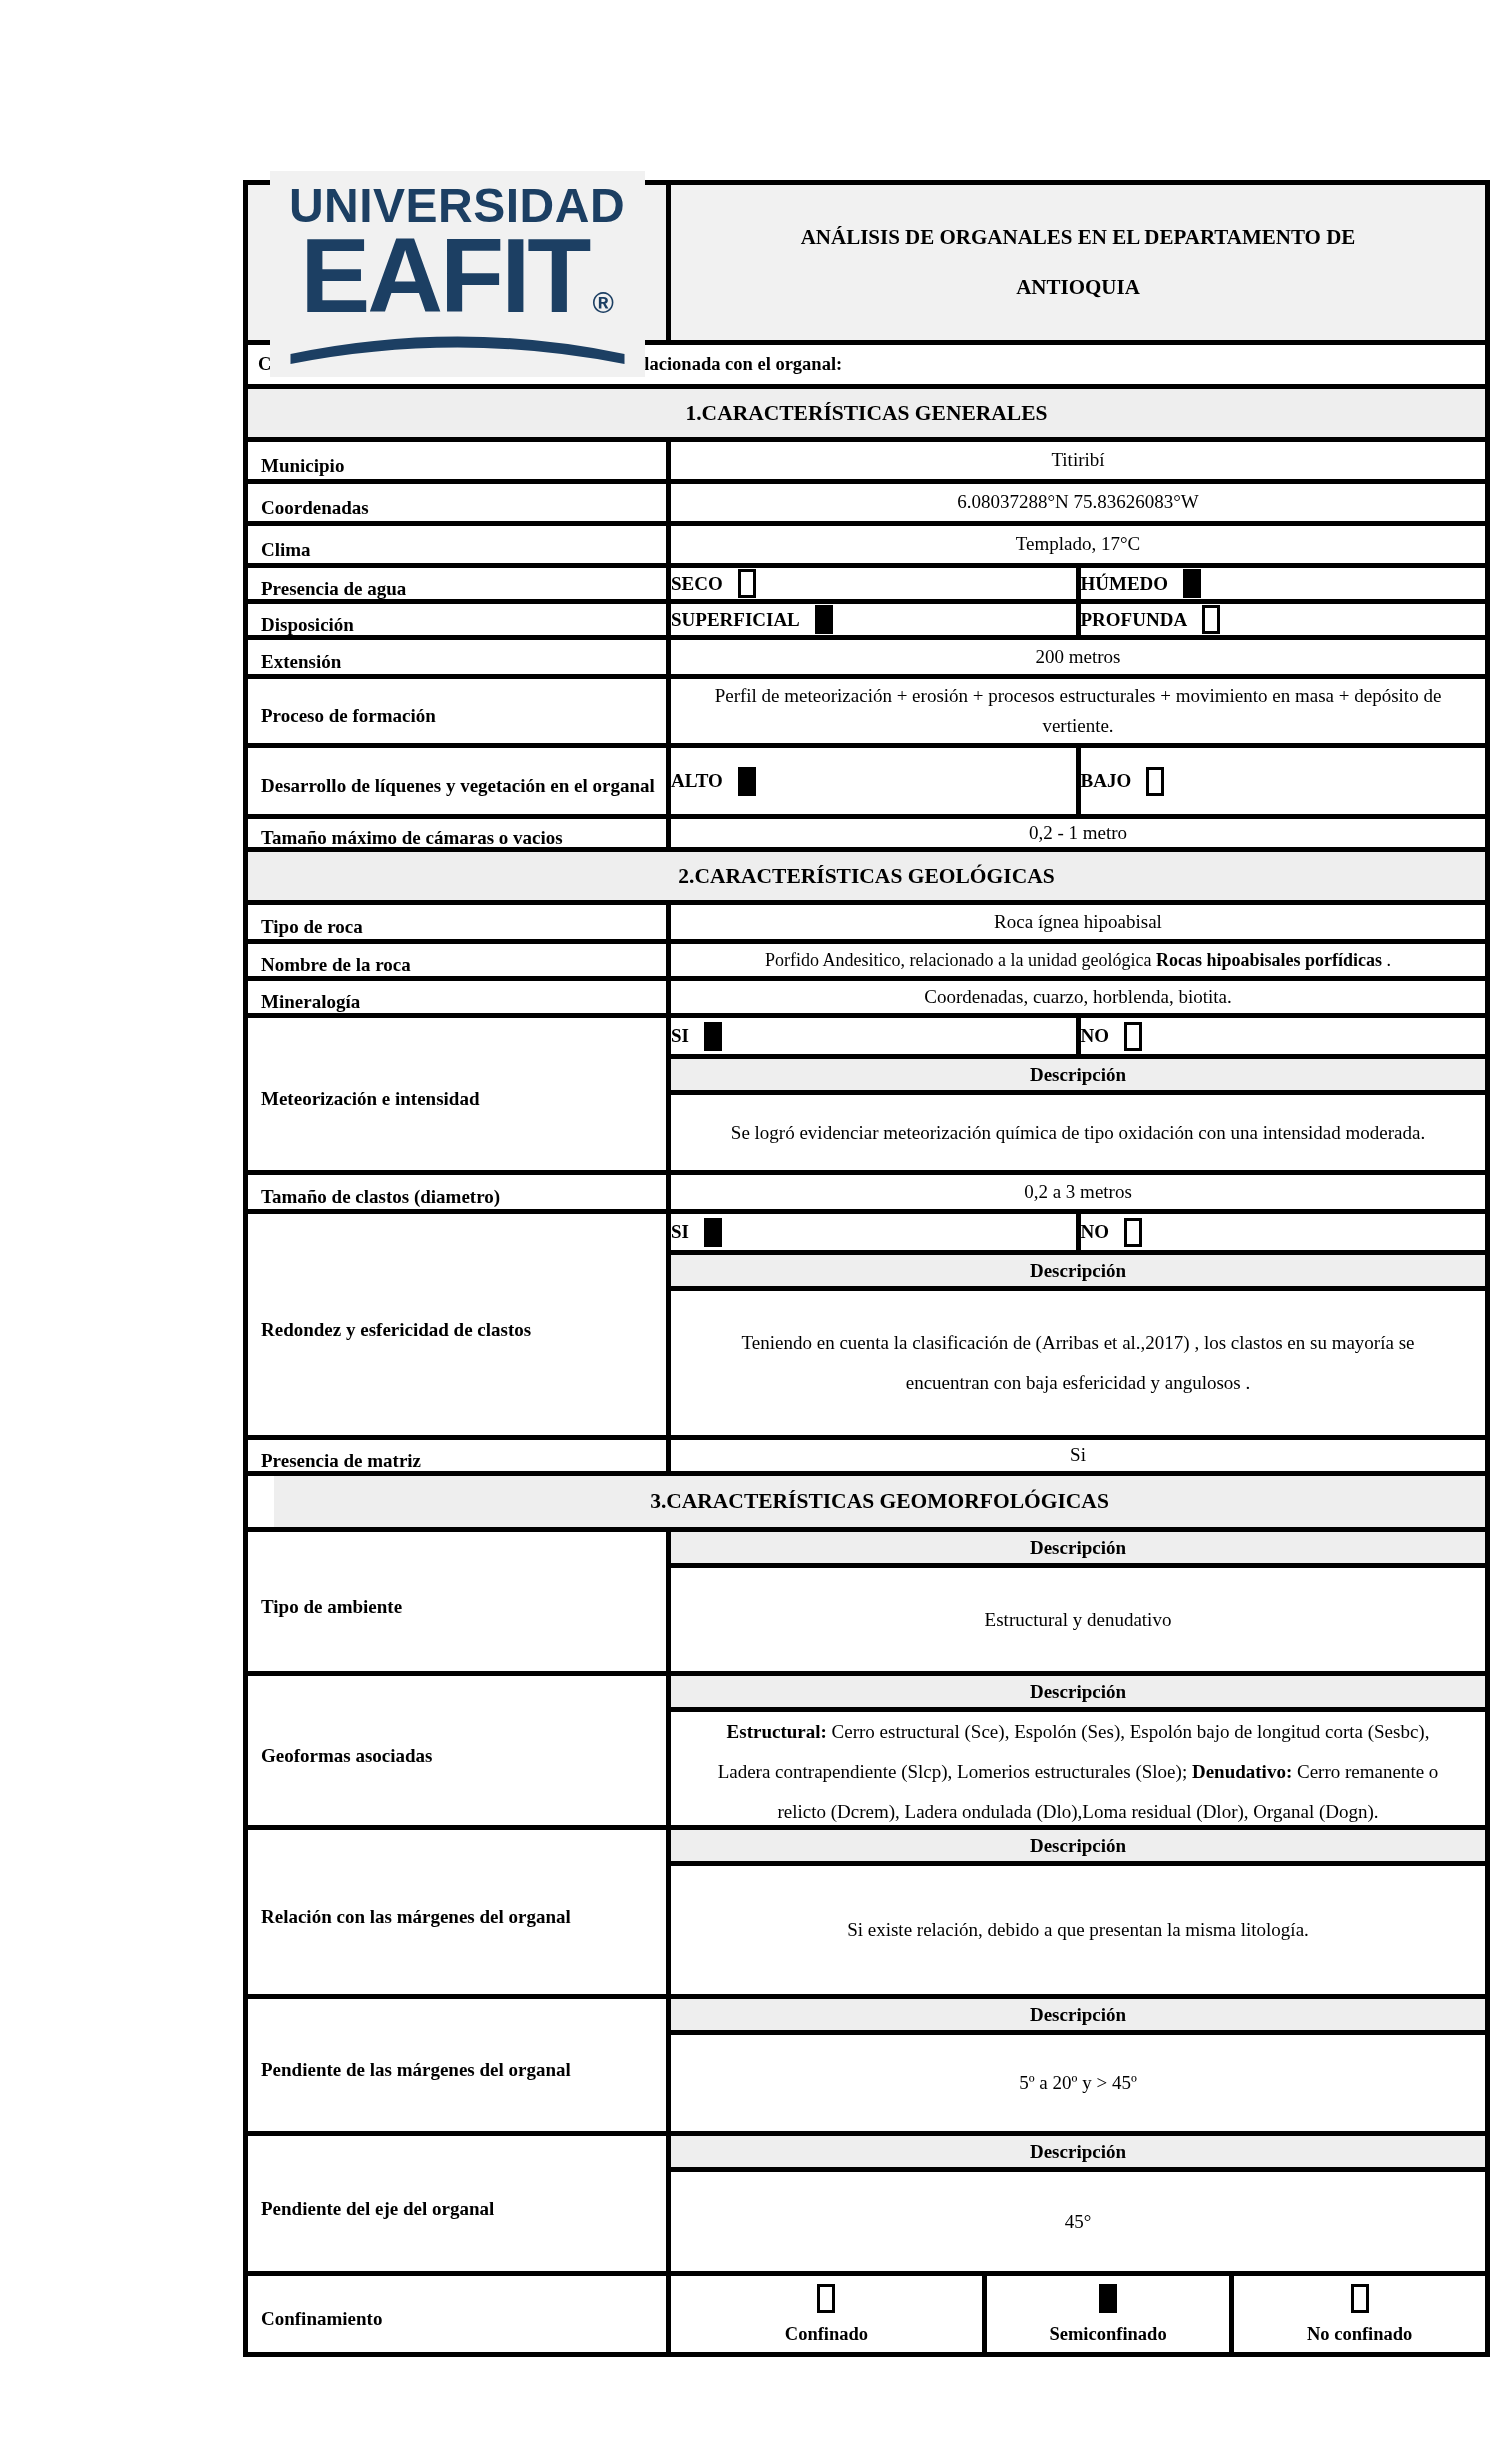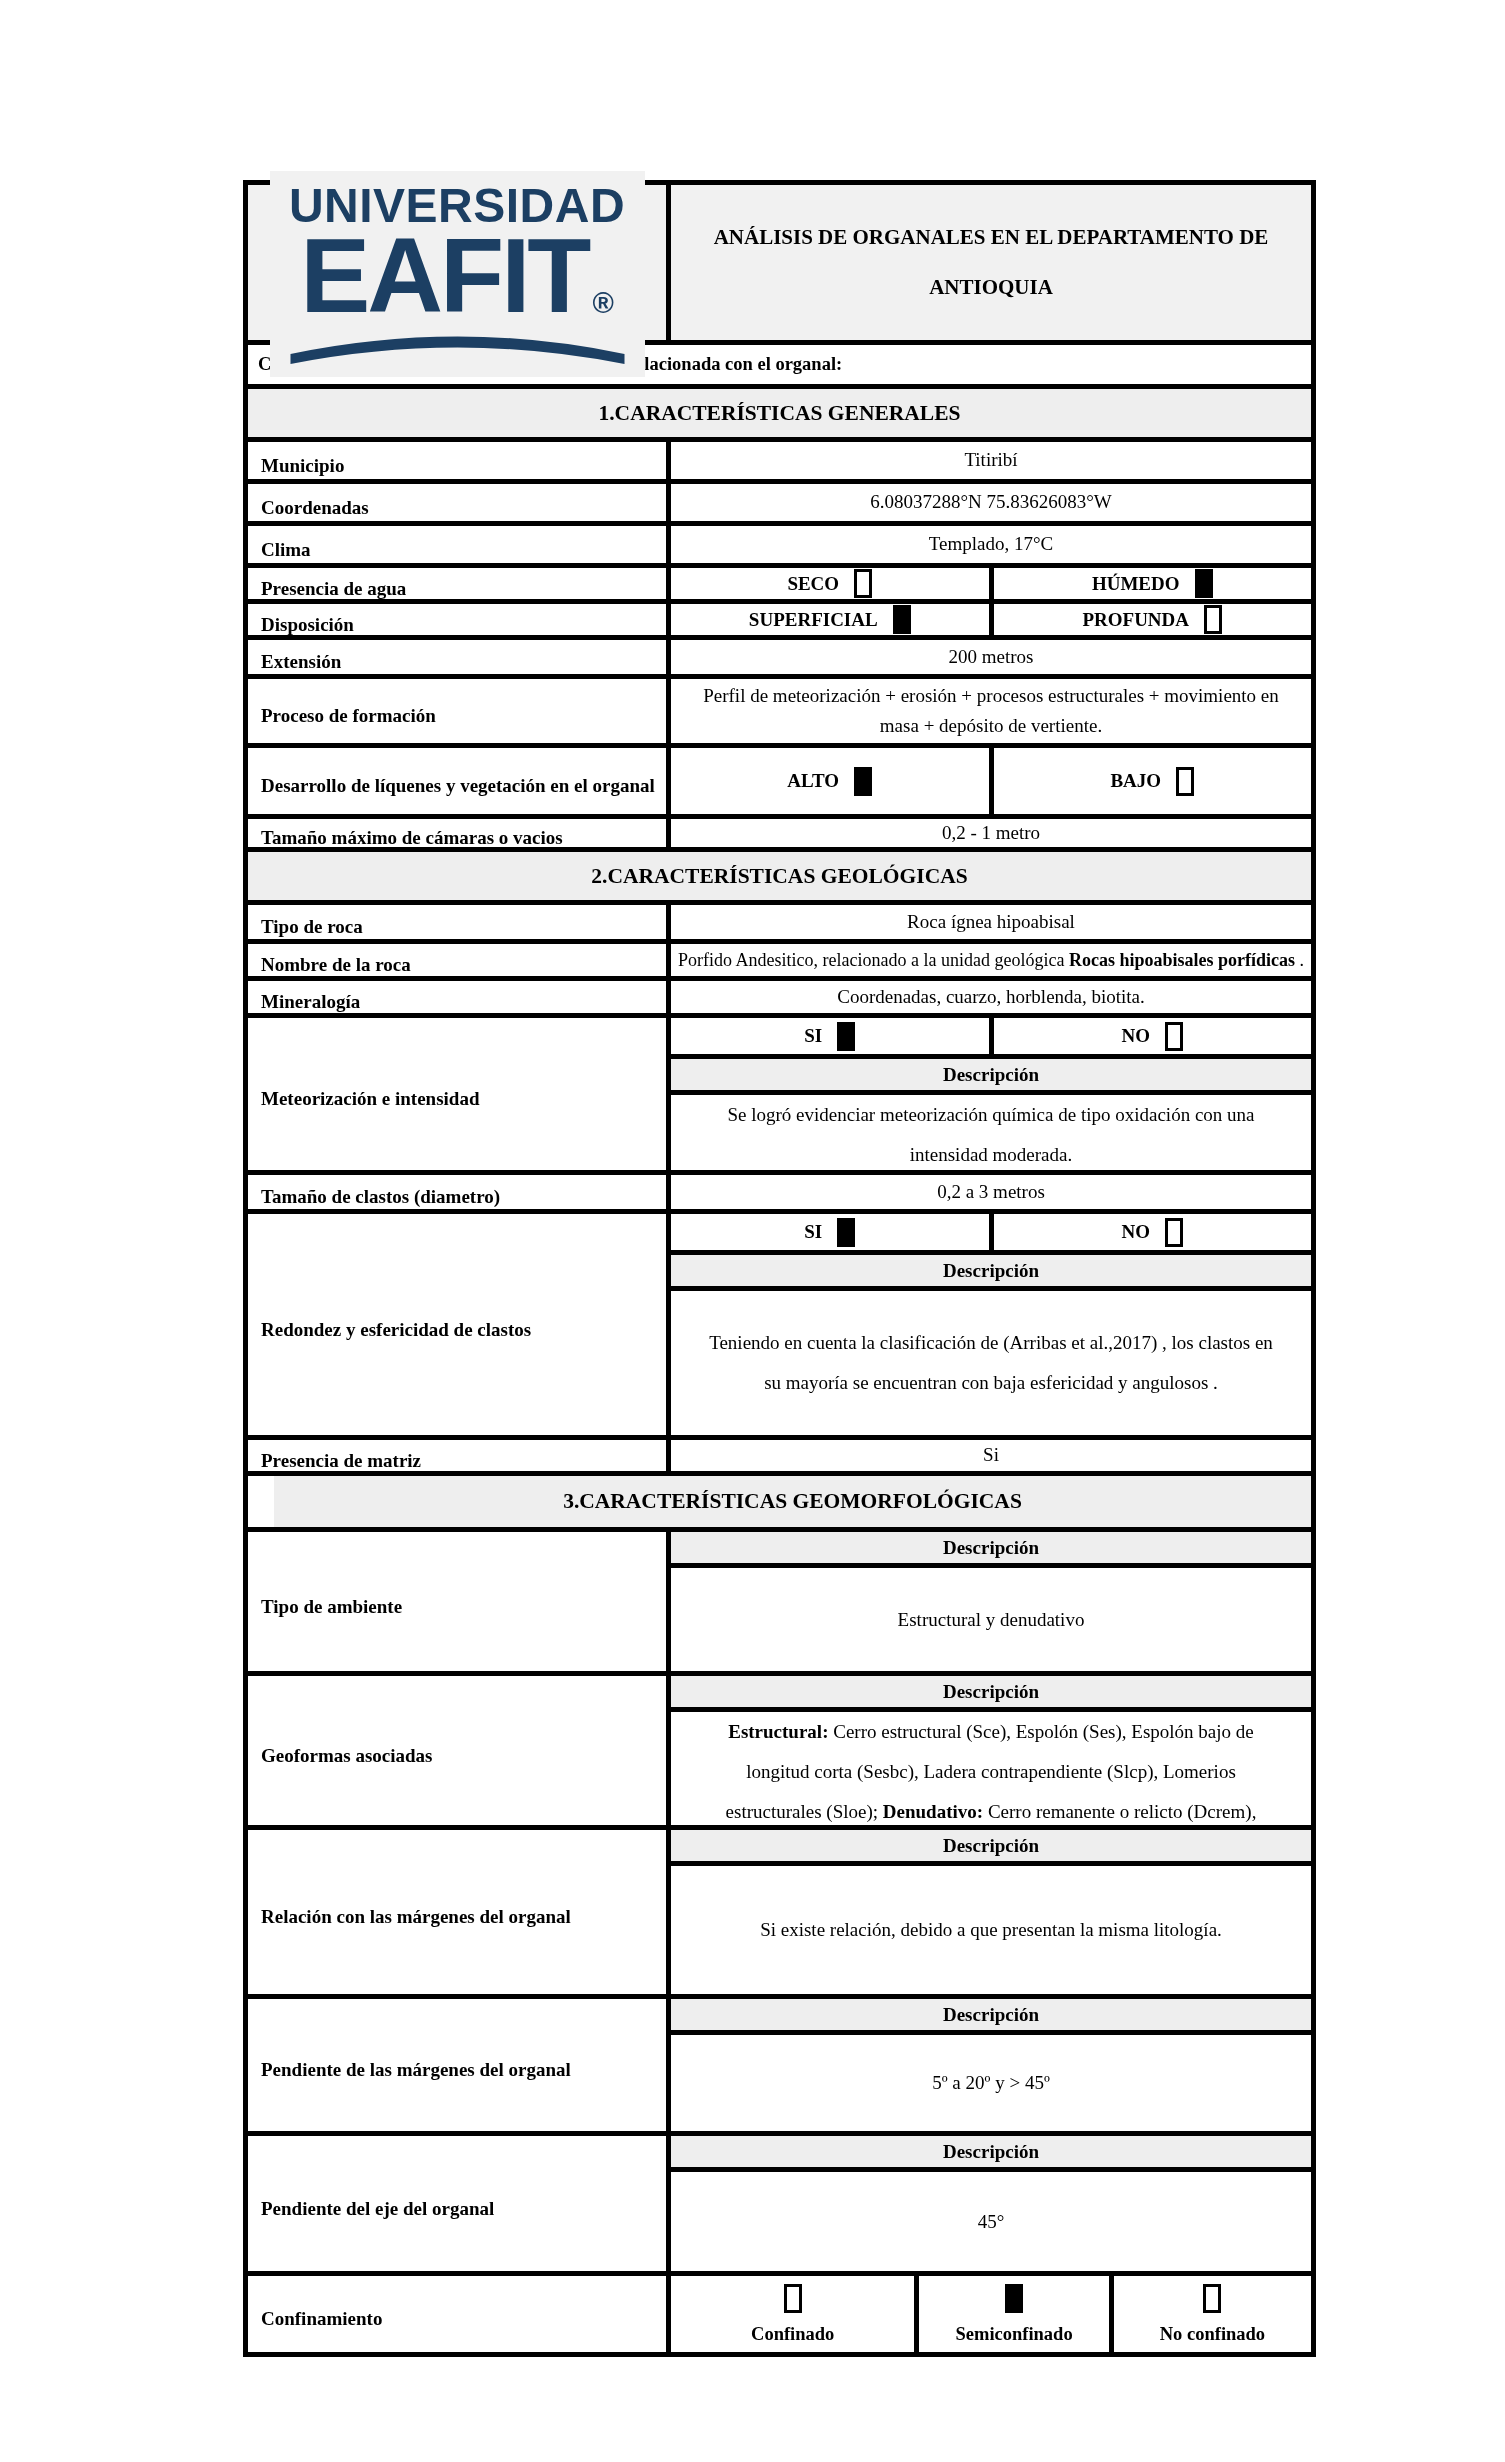--- a/index.html
+++ b/index.html
@@ -5,21 +5,21 @@
   * { box-sizing: border-box; margin: 0; padding: 0; }
   html, body { margin: 0; padding: 0; }
   body {
     width: 1505px; height: 2462px;
     background: #ffffff;
     font-family: "Liberation Serif", "DejaVu Serif", serif;
     color: #000;
     position: relative;
   }
   .tbl {
-    position: absolute; left: 243px; top: 180px; width: 1073px;
+    position: absolute; left: 243px; top: 180px; width: 1247px;
     border: 5.5px solid #000; background: #fff;
   }
   .tr { display: flex; border-bottom: 5px solid #000; background: #fff; align-items: stretch; }
   .tr.last { border-bottom: none; }
 
   .label-col {
     flex: 0 0 423px; border-right: 5px solid #000;
     display: flex; align-items: center;
     padding: 16px 8px 6px 13px;
     font-weight: 700; font-size: 19px; line-height: 1.55;
@@ -27,21 +27,21 @@
   .value-col { flex: 1; display: flex; min-width: 0; }
   .v-center { flex: 1; display: flex; align-items: center; justify-content: center; text-align: center; font-size: 19px; padding: 0 15px; line-height: 1.6; }
   .tight { padding: 0 4px; font-size: 18px; }
   .stack { flex-direction: column; }
 
   .full-cell { flex: 1; display: flex; align-items: center; padding: 0 10px; }
   .intro-cell { font-weight: 700; font-size: 18.5px; }
   .section-cell { justify-content: center; background: #eeeeee; font-weight: 700; font-size: 21.5px; }
 
   .opt2 { display: flex; flex: 1; }
-  .opt { flex: 1; display: flex; align-items: center; justify-content: center; gap: 15px; font-weight: 700; font-size: 19px; }
+  .opt { flex: 1; display: flex; align-items: center; gap: 15px; font-weight: 700; font-size: 19px; }
   .opt.divider { border-right: 5px solid #000; }
 
   .opt-row { display: flex; border-bottom: 5px solid #000; height: 41px; flex: 0 0 auto; }
   .desc-band { display: flex; align-items: center; justify-content: center; background: #eeeeee; font-weight: 700; font-size: 19px; height: 36px; border-bottom: 5px solid #000; flex: 0 0 auto; }
   .desc-text { flex: 1; display: flex; align-items: center; justify-content: center; text-align: center; font-size: 19px; line-height: 2.1; padding: 0 31px; }
 
   .cb { width: 18px; height: 29px; flex: 0 0 auto; display: inline-block; }
   .cb.empty { border: 3.5px solid #000; background: #fff; }
   .cb.filled { background: #000; border: 3.5px solid #000; }
 

